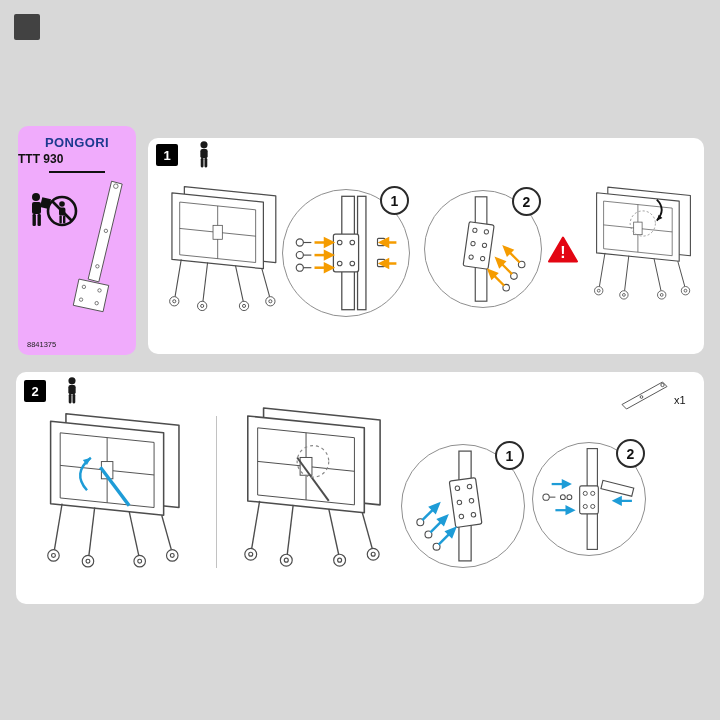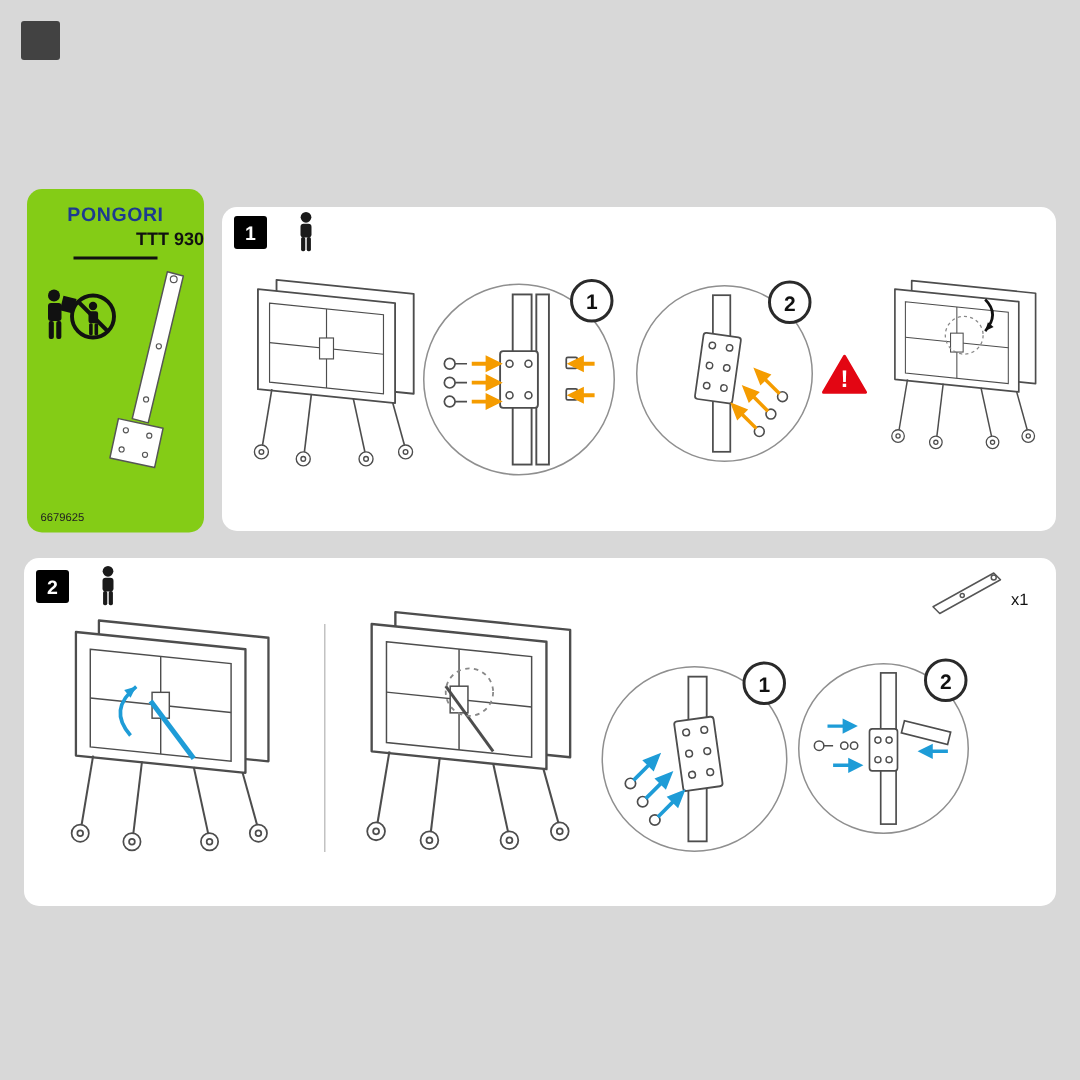--- a/index.html
+++ b/index.html
@@ -2,24 +2,24 @@
 <html><head>
 <meta charset="utf-8">
 <style>
   html,body{margin:0;padding:0}
   .page{position:relative;width:720px;height:720px;background:#d8d8d8;
         font-family:"Liberation Sans",sans-serif;overflow:hidden}
   .corner-mark{position:absolute;left:14px;top:14px;width:26px;height:26px;
         background:#424242;border-radius:2px}
   
   .card{position:absolute;left:18px;top:126px;width:118px;height:229px;
-        background:#84cc16;border-radius:10px}
+        background:#f0abfc;border-radius:10px}
   .brand{margin-top:9px;text-align:center;font-weight:bold;font-size:13px;
         letter-spacing:.4px;color:#1d3a8f}
-  .model{text-align:right;font-weight:bold;font-size:12px;color:#111;margin-top:2px}
+  .model{text-align:left;font-weight:bold;font-size:12px;color:#111;margin-top:2px}
   .card-divider{width:56px;height:2px;background:#111;margin:5px auto 0}
   .ref{position:absolute;left:9px;bottom:6px;font-size:7.5px;color:#222}
   
   .panel{position:absolute;background:#fff;border-radius:10px}
   .panel.s1{left:148px;top:138px;width:556px;height:216px}
   .panel.s2{left:16px;top:372px;width:688px;height:232px}
   .step-square{position:absolute;width:22px;height:22px;background:#000;color:#fff;
         font-weight:bold;font-size:13px;display:flex;align-items:center;
         justify-content:center;border-radius:2px}
   .person{position:absolute;width:20px;height:27px}
@@ -113,21 +113,21 @@
         <circle cx="90" cy="15" r="3.2"></circle>
         <circle cx="76" cy="78" r="2.4"></circle>
         <circle cx="64" cy="128" r="2.4"></circle>
         <circle cx="45" cy="157" r="2.4"></circle>
         <circle cx="67" cy="162" r="2.4"></circle>
         <circle cx="41" cy="175" r="2.4"></circle>
         <circle cx="63" cy="180" r="2.4"></circle>
       </g>
     </svg>
 
-    <div class="ref">6679625</div>
+    <div class="ref">8841375</div>
   </div>
 
   <div class="panel s1">
     <div class="step-square" style="left:8px;top:6px">1</div>
     <svg class="person" style="left:46px;top:3px" viewBox="0 0 20 28">
       <use href="#sym-person" width="20" height="28"></use>
     </svg>
 
     <svg class="abs" style="left:10px;top:30px" width="124" height="172" viewBox="0 0 160 190">
       <use href="#sym-table" width="160" height="190"></use>

